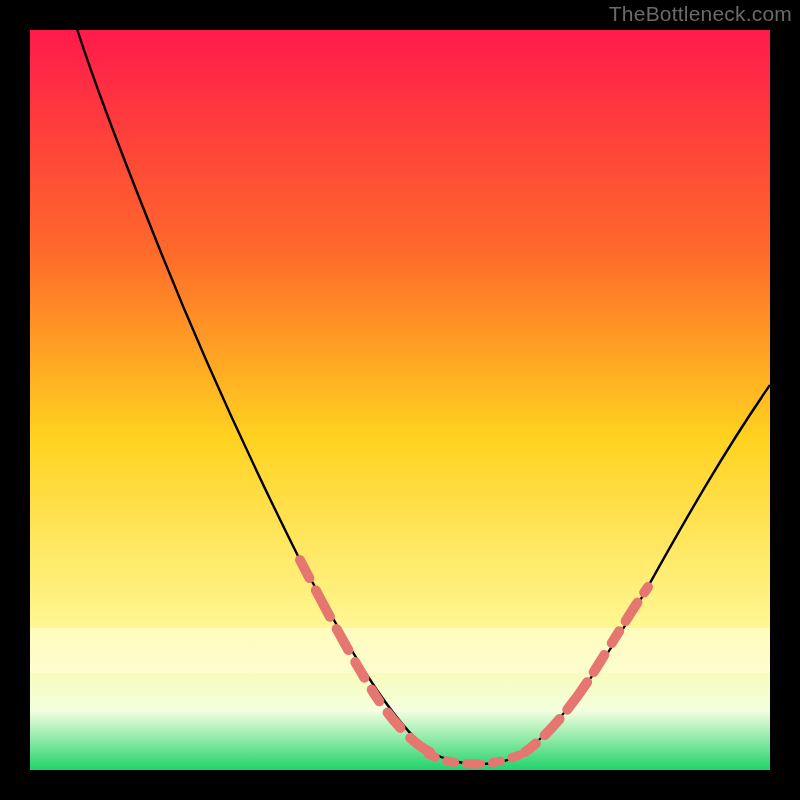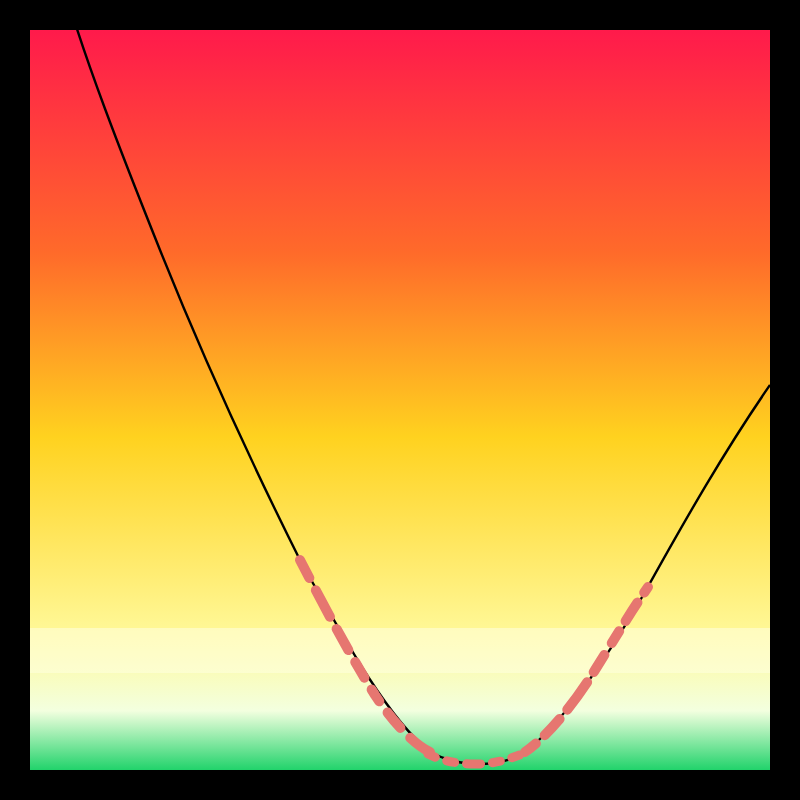--- a/index.html
+++ b/index.html
@@ -44,20 +44,21 @@
     width: 740px;
     height: 740px;
     display: block;
   }
 </style>
 </head>
 <body>
 
 <div class="frame">
 
+  <div class="watermark">TheBottleneck.com</div>
 
   <div class="plot-outer">
     <svg class="plot" viewBox="0 0 740 740" preserveAspectRatio="none">
       <defs>
         <linearGradient id="bg-grad" x1="0" y1="0" x2="0" y2="1">
           <stop offset="0%" stop-color="#ff1a4b"></stop>
           <stop offset="30%" stop-color="#ff6a2a"></stop>
           <stop offset="55%" stop-color="#ffd21f"></stop>
           <stop offset="82%" stop-color="#fff99a"></stop>
           <stop offset="92%" stop-color="#f3ffdf"></stop>

